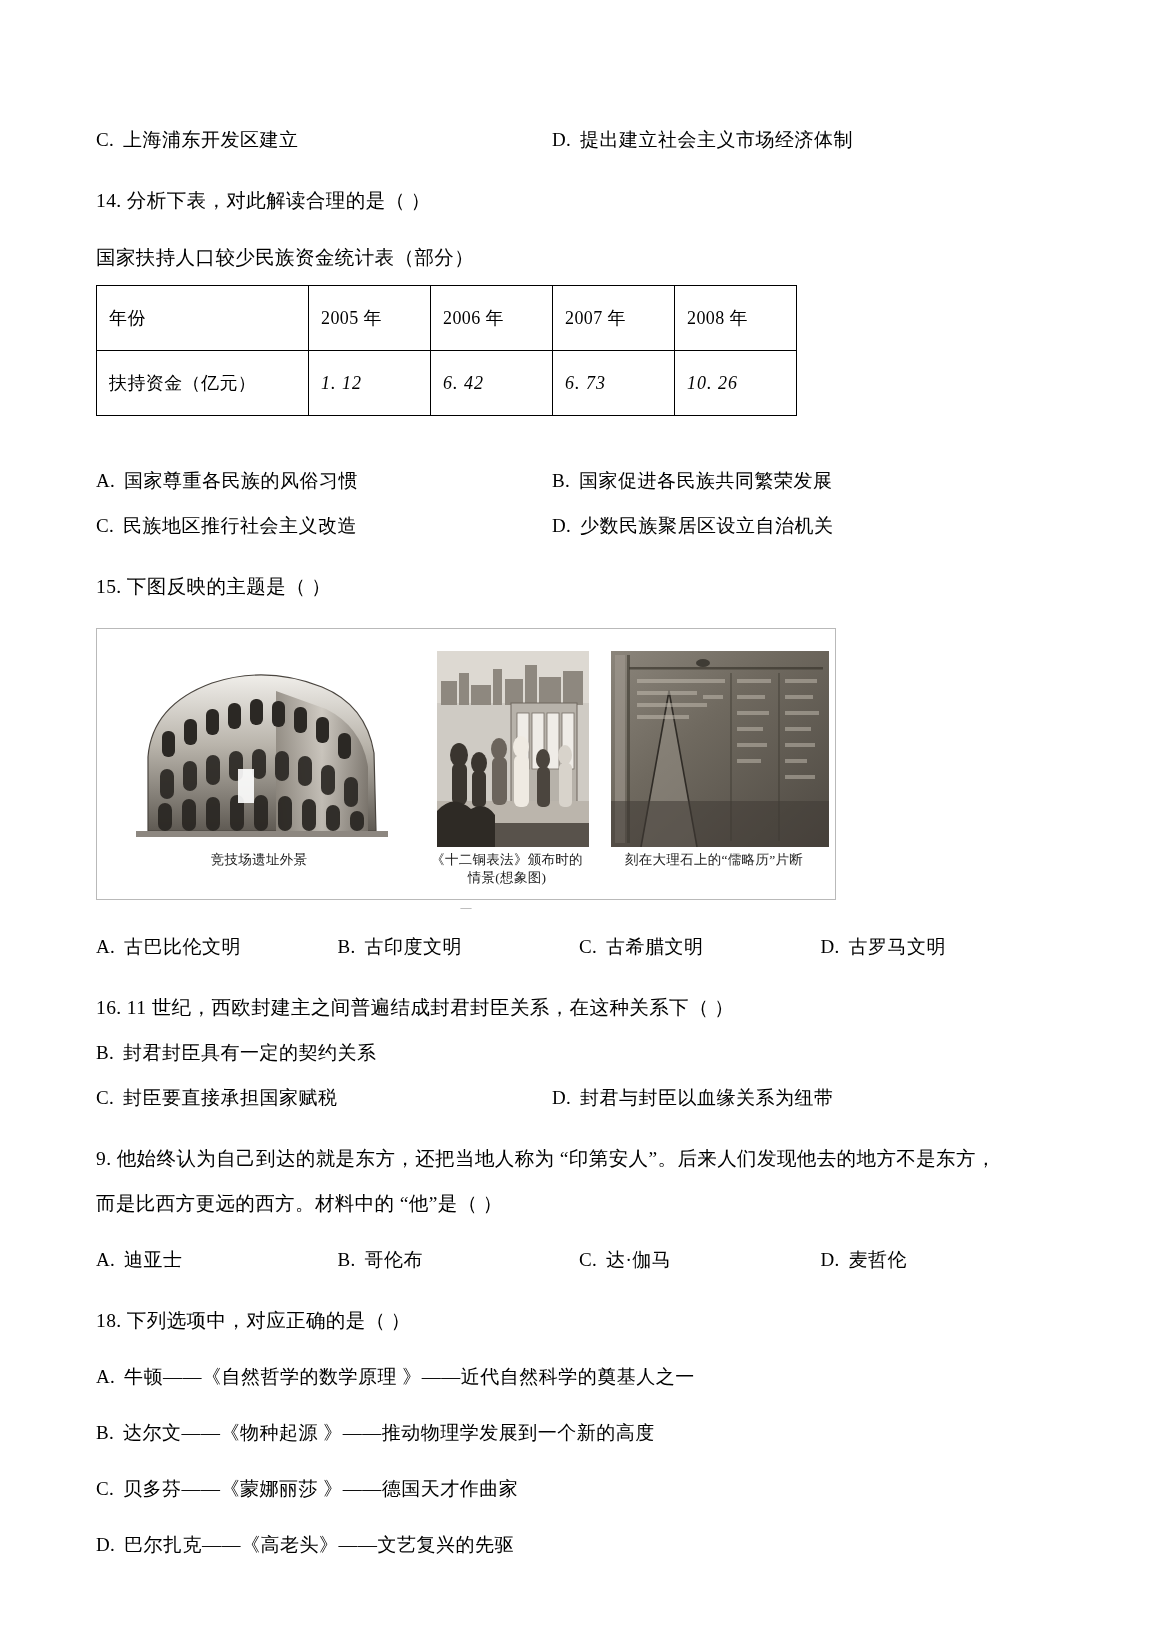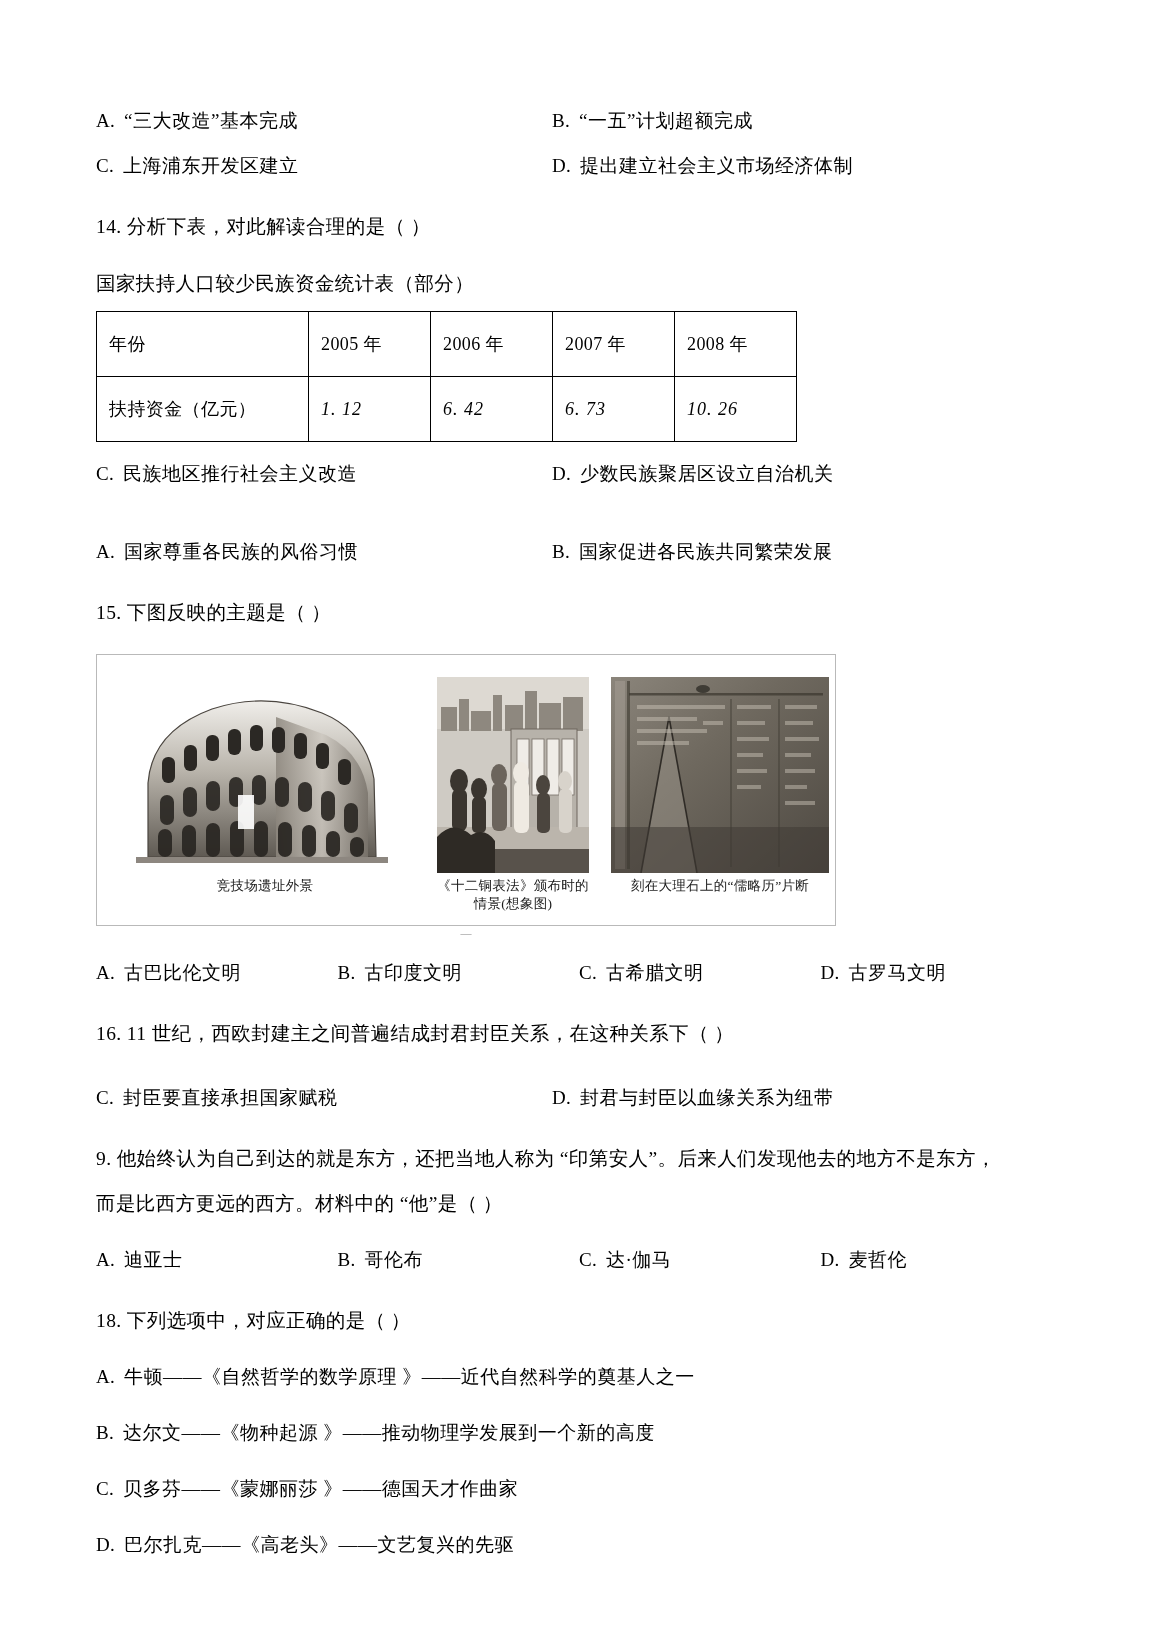--- a/index.html
+++ b/index.html
@@ -132,20 +132,21 @@
     font-size: 13.5px;
     text-align: center;
     line-height: 1.35;
     color: #1a1a1a;
     letter-spacing: 0.3px;
   }
   .caprow {
     display: flex;
     padding: 4px 18px 0 18px;
     box-sizing: border-box;
+    justify-content: center;
   }
   .caprow .cap1 { flex: 0 0 300px; }
   .caprow .cap2 { flex: 0 0 152px; margin-left: 22px; }
   .caprow .cap3 { flex: 0 0 218px; margin-left: 22px; }
   .fig-dash {
     position: absolute;
     left: 50%;
     bottom: -14px;
     transform: translateX(-50%);
     font-size: 11px;
@@ -176,28 +177,20 @@
     background:
       linear-gradient(118deg, #7c766c 0%, #6b655c 35%, #5d574f 60%, #534e47 100%);
   }
 </style>
 </head>
 <body>
 
 <div class="page">
   <div class="content">
 
-    <div class="opt2" style="margin-top:0">
-      <div class="col left">
-        <span class="ol">A.</span><span class="oltxt">“三大改造”基本完成</span>
-      </div>
-      <div class="col right">
-        <span class="ol">B.</span><span class="oltxt">“一五”计划超额完成</span>
-      </div>
-    </div>
     <div class="opt2">
       <div class="col left">
         <span class="ol">C.</span><span class="oltxt">上海浦东开发区建立</span>
       </div>
       <div class="col right">
         <span class="ol">D.</span><span class="oltxt">提出建立社会主义市场经济体制</span>
       </div>
     </div>
 
     <div class="stem">14.  分析下表，对此解读合理的是（        ）</div>
@@ -215,34 +208,34 @@
         <tr>
           <td class="hdr-label">扶持资金（亿元）</td>
           <td class="num">1. 12</td>
           <td class="num">6. 42</td>
           <td class="num">6. 73</td>
           <td class="num">10. 26</td>
         </tr>
       </tbody>
     </table>
 
+    <div class="opt2" style="margin-top:52px">
+      <div class="col left">
+        <span class="ol">A.</span><span class="oltxt">国家尊重各民族的风俗习惯</span>
+      </div>
+      <div class="col right">
+        <span class="ol">B.</span><span class="oltxt">国家促进各民族共同繁荣发展</span>
+      </div>
+    </div>
     <div class="opt2">
       <div class="col left">
         <span class="ol">C.</span><span class="oltxt">民族地区推行社会主义改造</span>
       </div>
       <div class="col right">
         <span class="ol">D.</span><span class="oltxt">少数民族聚居区设立自治机关</span>
-      </div>
-    </div>
-    <div class="opt2" style="margin-top:52px">
-      <div class="col left">
-        <span class="ol">A.</span><span class="oltxt">国家尊重各民族的风俗习惯</span>
-      </div>
-      <div class="col right">
-        <span class="ol">B.</span><span class="oltxt">国家促进各民族共同繁荣发展</span>
       </div>
     </div>
 
     <div class="stem">15.  下图反映的主题是（        ）</div>
 
     <div class="figbox">
       <div class="figrow">
 
         <div class="figcell c1">
           <div class="img-colosseum">
@@ -445,20 +438,23 @@
         <span class="ol">C.</span><span class="oltxt">古希腊文明</span>
       </div>
       <div class="col">
         <span class="ol">D.</span><span class="oltxt">古罗马文明</span>
       </div>
     </div>
 
     <div class="stem">16.  11 世纪，西欧封建主之间普遍结成封君封臣关系，在这种关系下（        ）</div>
 
     <div class="opt2">
+      <div class="col right">
+        <span class="ol">B.</span><span class="oltxt">封君封臣具有一定的契约关系</span>
+      </div>
     </div>
     <div class="opt2">
       <div class="col left">
         <span class="ol">C.</span><span class="oltxt">封臣要直接承担国家赋税</span>
       </div>
       <div class="col right">
         <span class="ol">D.</span><span class="oltxt">封君与封臣以血缘关系为纽带</span>
       </div>
     </div>
 

